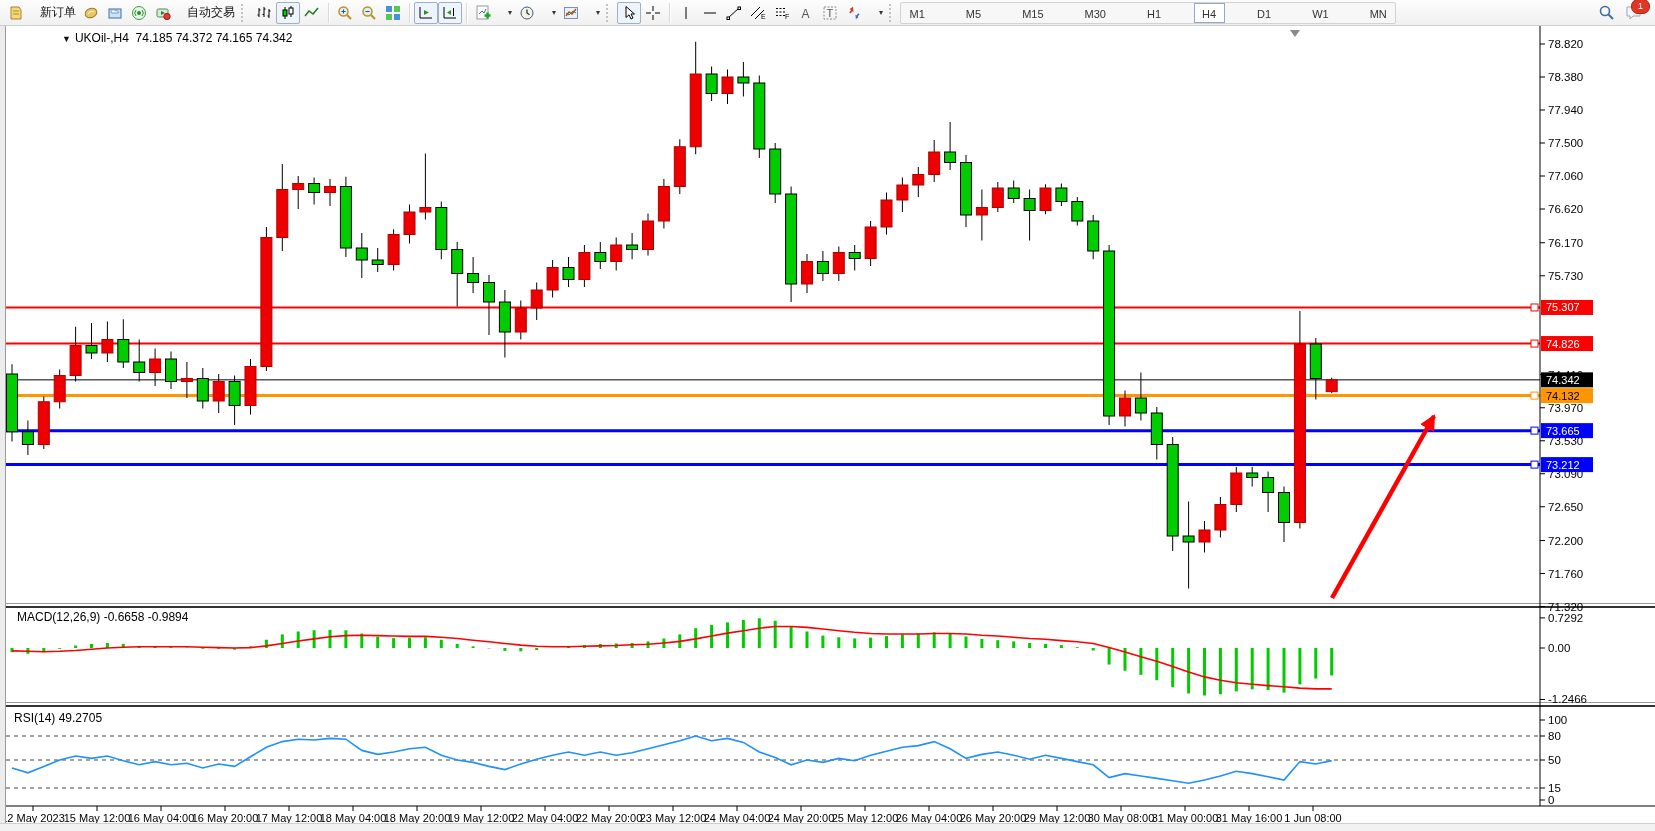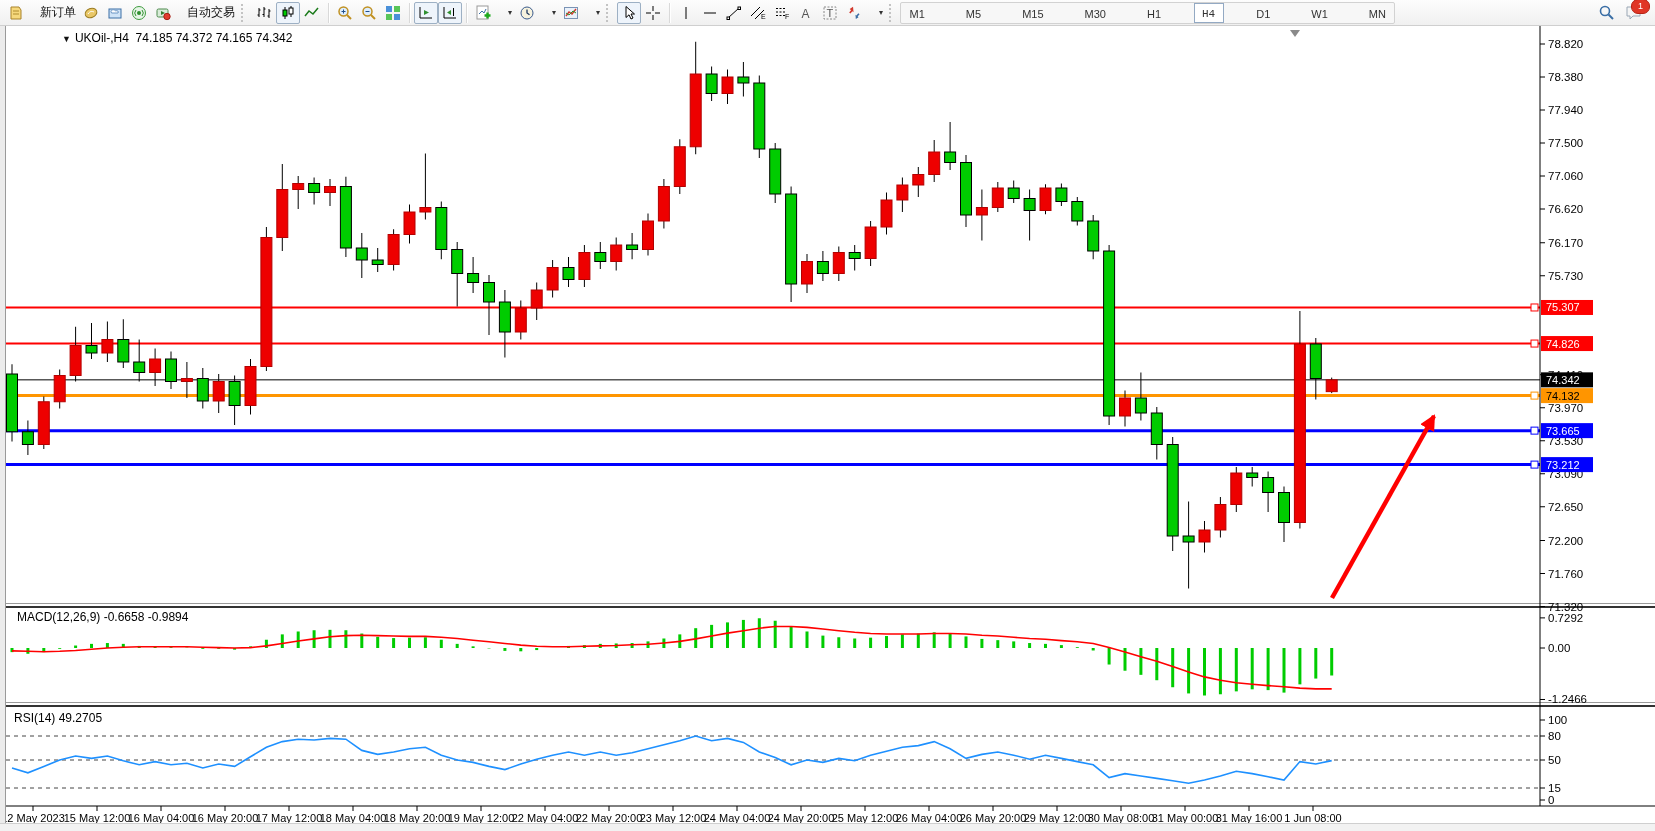--- a/index.html
+++ b/index.html
@@ -15,21 +15,21 @@
   .tbtn .lbl{font-size:12px;color:#111;white-space:nowrap;}
   .caret{font-size:8px;color:#333;margin-left:1px;}
   .grip{width:4px;height:18px;border-left:2px dotted #c3c3c3;margin:0 5px 0 3px;}
   .sep{width:1px;height:20px;background:#d9d9d9;margin:0 4px;box-shadow:1px 0 0 #fff;}
   .ic{width:18px;height:18px;display:flex;align-items:center;justify-content:center;}
   .ic svg{display:block;}
   #tfgroup{display:flex;align-items:center;border:1px solid #d2d2d2;border-radius:2px;
     background:#f7f7f7;height:22px;box-sizing:border-box;gap:24px;}
   .tf{font-size:11px;color:#333;padding:0 7.5px;height:20px;line-height:20px;
     border:1px solid transparent;box-sizing:border-box;}
-  .tf.active{border:1px solid #93a9c3;background:#ffffff;font-family:Liberation Mono, monospace;}
+  .tf.active{border:1px solid #93a9c3;background:#ffffff;}
   #rightIcons{margin-left:auto;display:flex;align-items:center;gap:10px;padding-right:8px;}
   #chatwrap{position:relative;}
   #badge{position:absolute;top:-5px;right:-7px;min-width:13px;height:13px;border-radius:7px;
     background:#e03626;color:#fff;font-size:9px;line-height:13px;text-align:center;padding:0 2px;
     border:1px solid #b52315;}
   
   #chartwin{position:absolute;left:0;top:26px;width:1655px;height:805px;background:#fff;}
   #leftstrip{position:absolute;left:0;top:26px;width:5px;height:797px;background:#ececec;
     border-right:1px solid #9a9a9a;z-index:5;}
   #chart-svg{position:absolute;left:0;top:0;z-index:1;}

